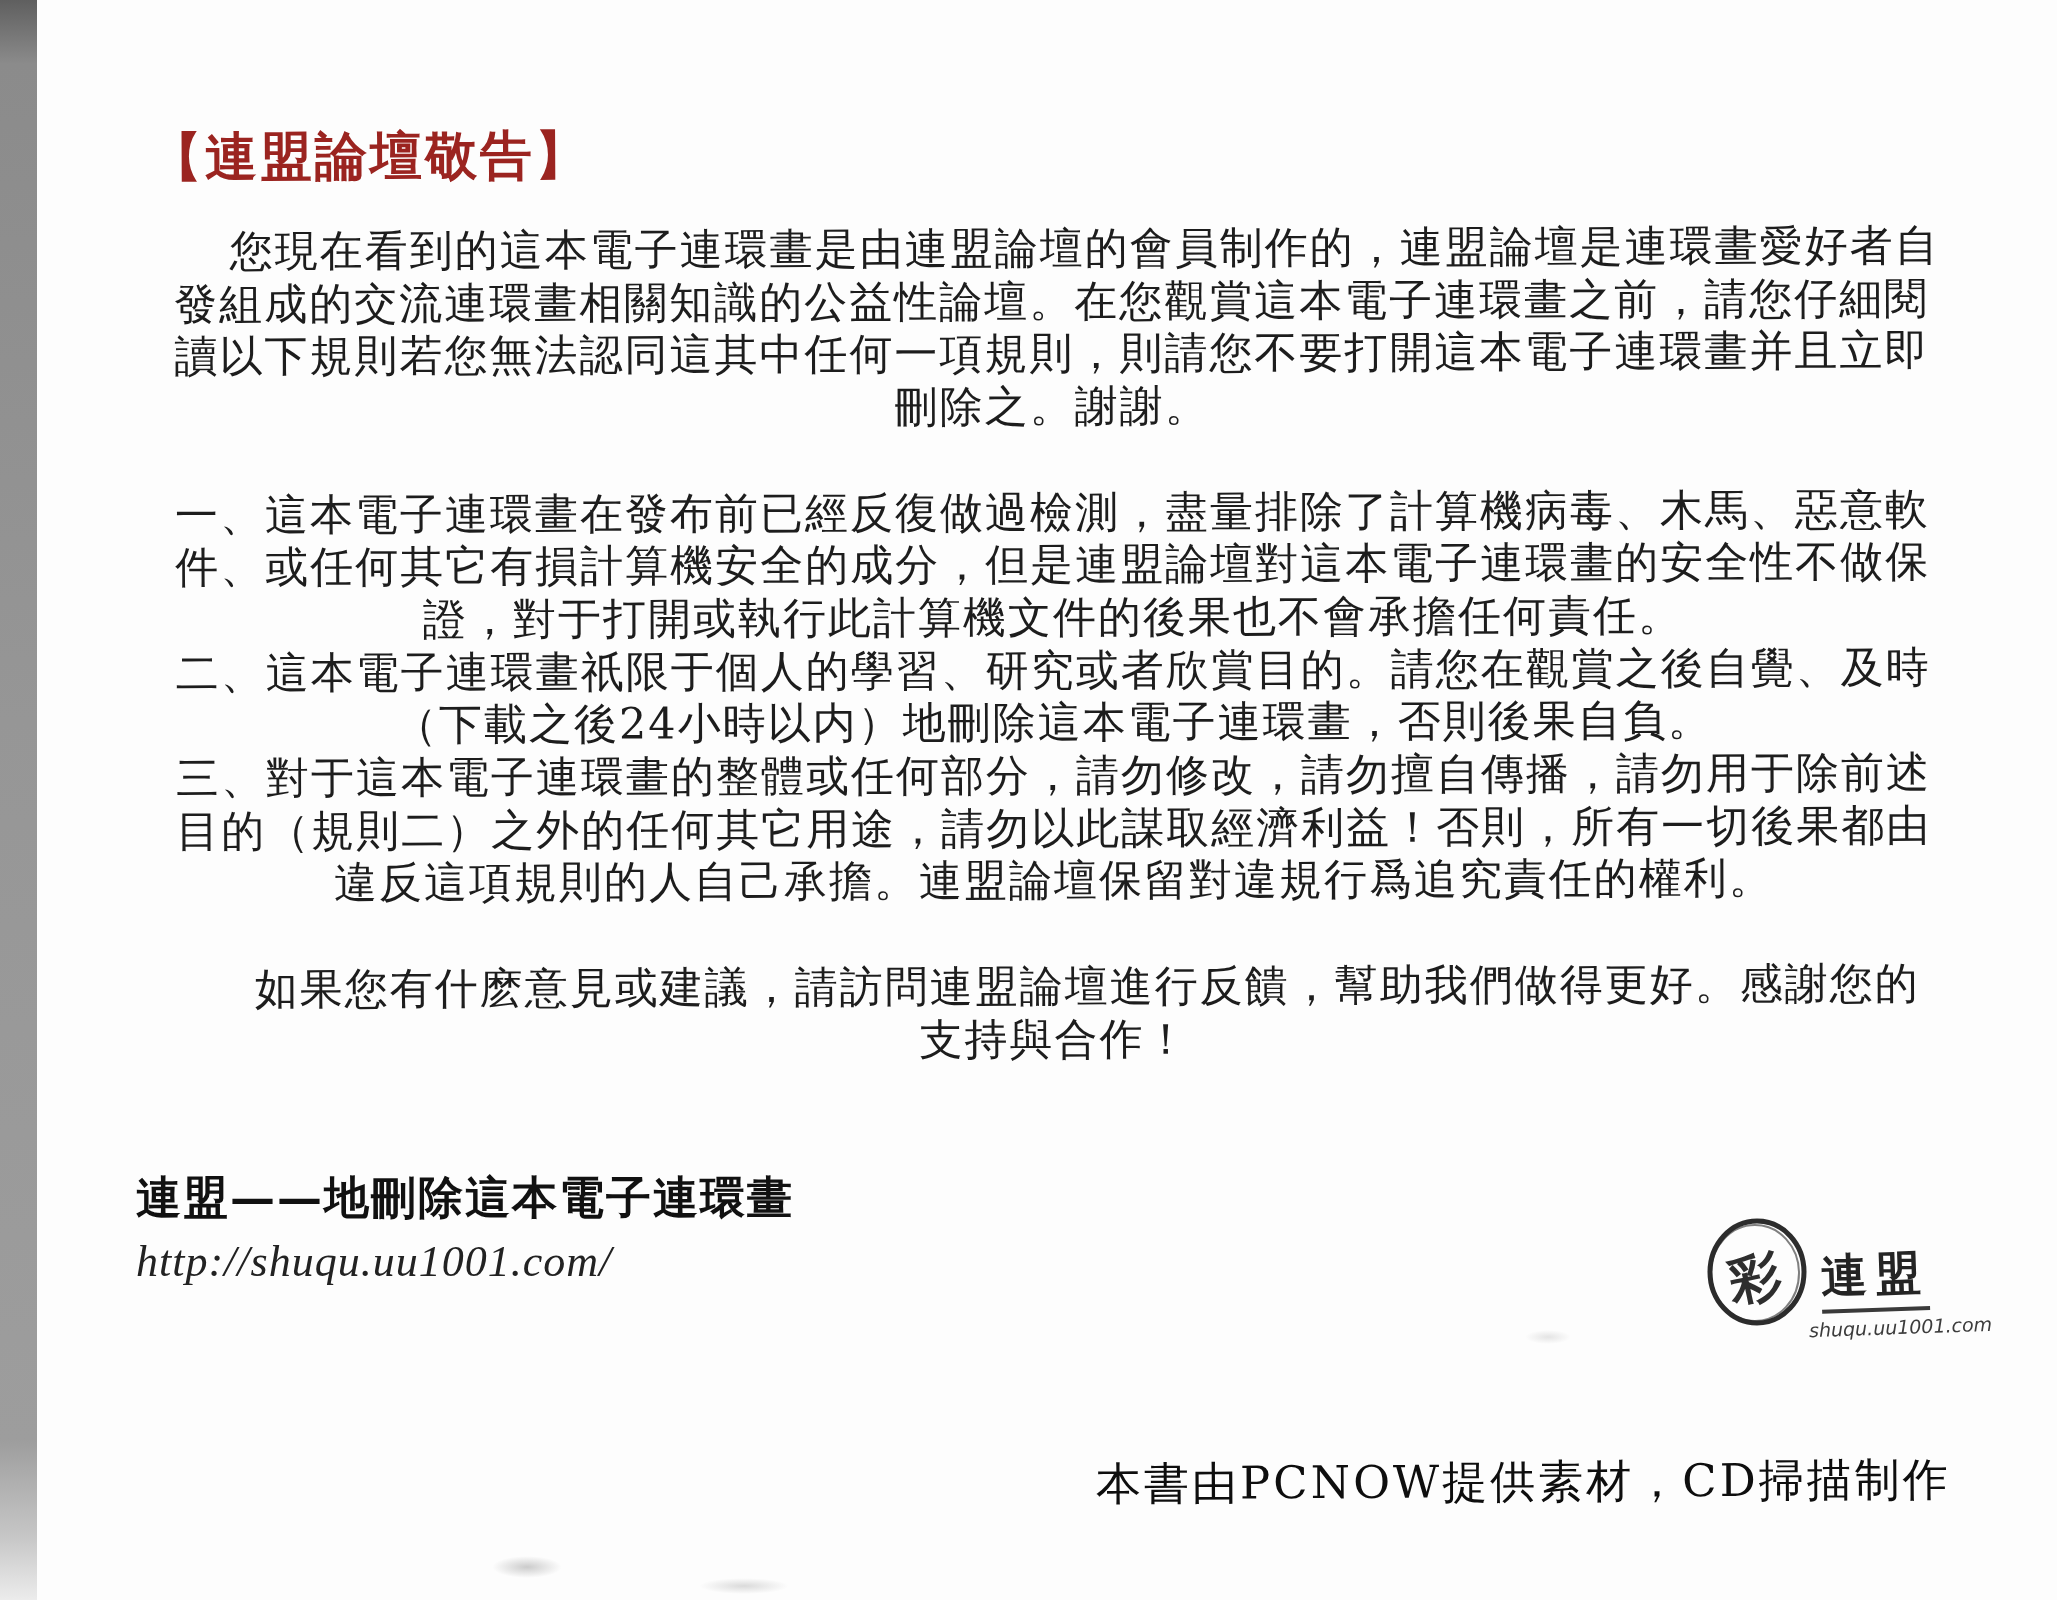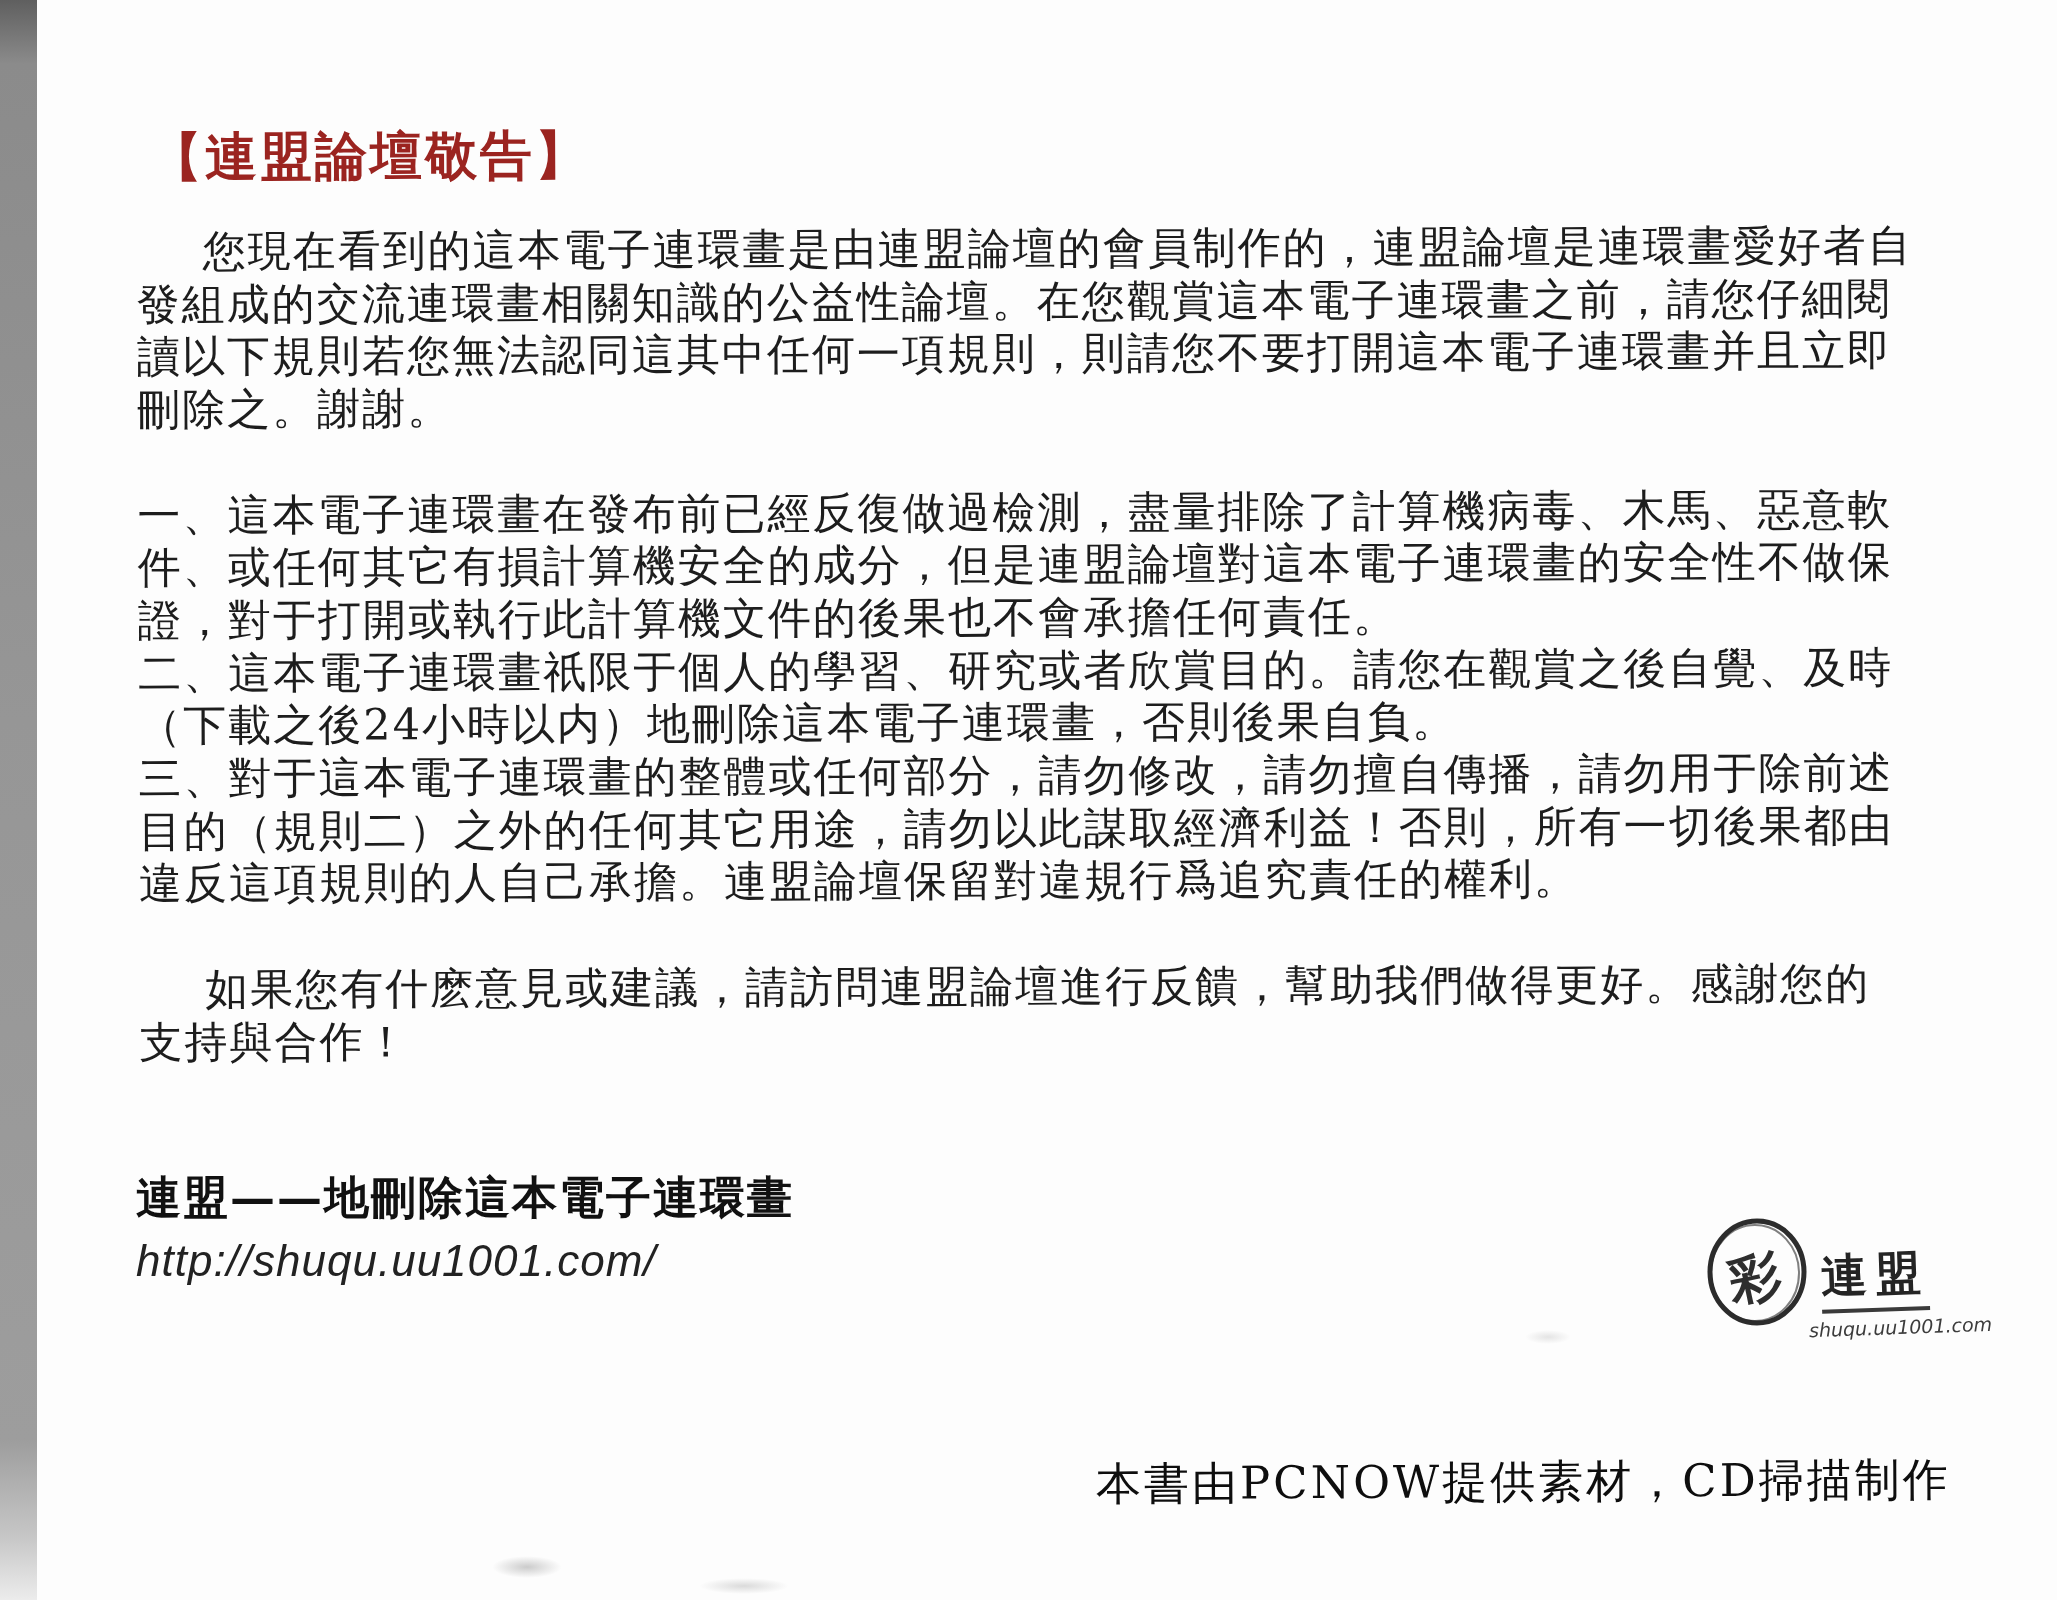--- a/index.html
+++ b/index.html
@@ -17,20 +17,21 @@
     overflow:hidden;
   }
   
   .edge-strip{
     position:absolute;left:0;top:0;width:37px;height:1600px;
     background:linear-gradient(180deg,#5f5f5f 0%,#8b8b8b 4%,#969696 45%,#9d9d9d 90%,#c6c6c6 96%,#ececec 100%);
   }
   .page{
     position:absolute;left:37px;top:0;right:0;bottom:0;
     background:var(--paper);
+    text-align:center;
   }
   .notice-title{
     position:absolute;left:113px;top:122px;
     font-size:52px;font-weight:bold;letter-spacing:3px;
     color:var(--title_red);
     transform:rotate(-0.3deg);
   }
   .body-text{
     position:absolute;left:101px;top:222px;width:1830px;
     font-size:43px;line-height:52.7px;letter-spacing:2px;
@@ -41,21 +42,21 @@
   .line.blank{height:52.7px;}
   .indent-2{text-indent:66px;}
   .footer-slogan{
     position:absolute;left:99px;top:1168px;
     font-size:45px;letter-spacing:2px;font-weight:bold;
     color:#111;
   }
   .footer-url{
     position:absolute;left:99px;top:1236px;
     font-size:44px;font-style:italic;letter-spacing:1px;
-    font-family:Liberation Sans, sans-serif;
+    font-family:Liberation Serif, serif;
     color:#222;
   }
   .logo{
     position:absolute;left:1668px;top:1208px;width:330px;height:150px;
   }
   .logo-circle{
     position:absolute;left:0;top:8px;width:104px;height:112px;
   }
   .logo-emblem{
     position:absolute;left:24px;top:36px;

